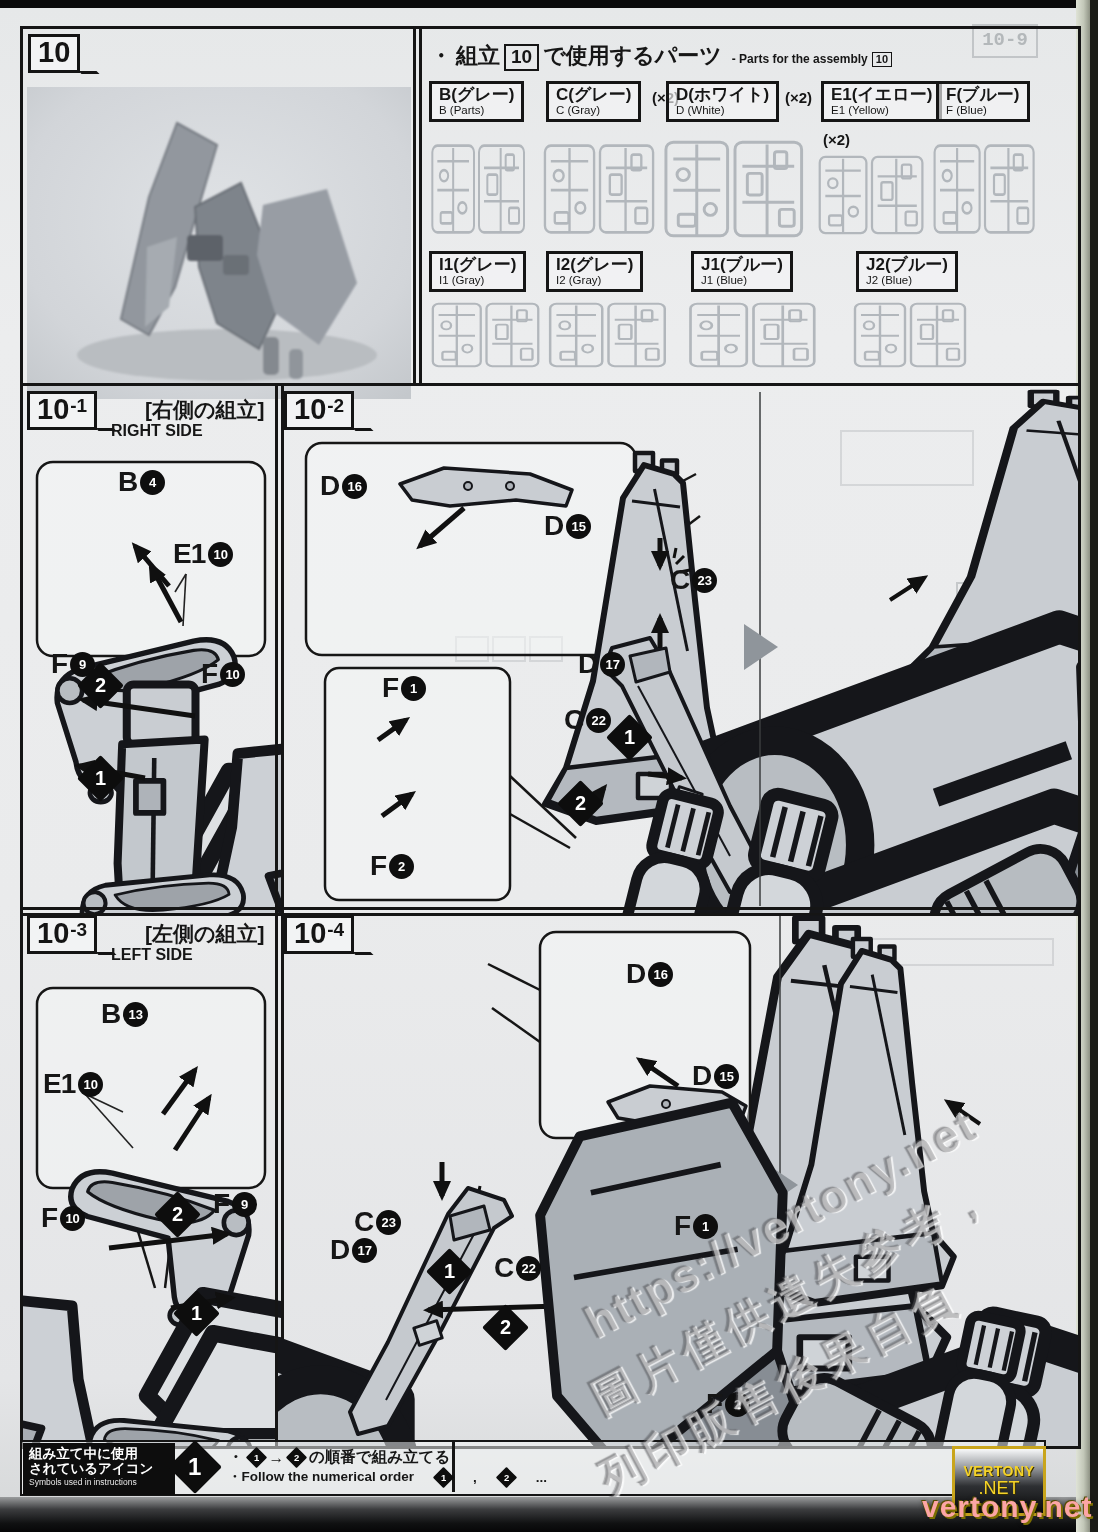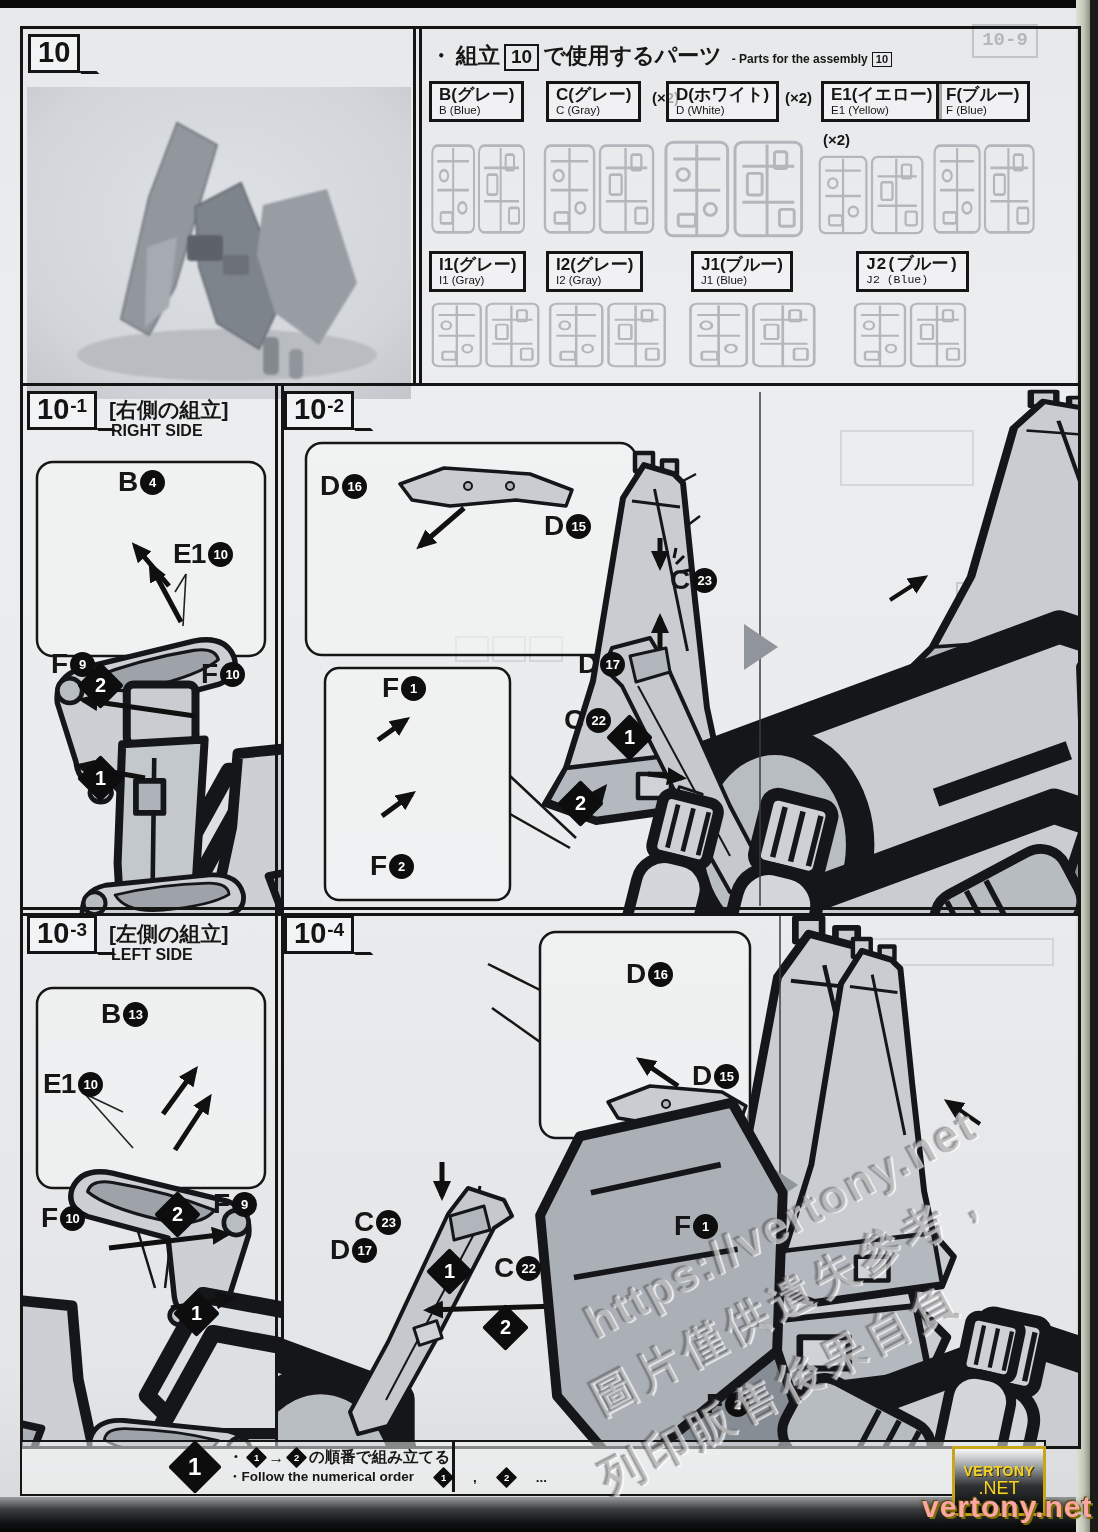--- a/index.html
+++ b/index.html
@@ -18,21 +18,21 @@
   .panel{position:absolute;border:3px solid #151515;}
 
   .step-tab{position:absolute;background:#f2f3f4;border:3.5px solid #141414;color:#141414;
             display:flex;align-items:baseline;padding:1px 7px 3px;line-height:1;font-weight:bold;}
   .step-tab::after{content:"";position:absolute;right:-15px;bottom:-4px;width:18px;height:12px;
             border-bottom:3.5px solid #141414;transform:skewX(45deg);}
   .step-tab .main{font-size:29px;}
   .step-tab .suf{font-size:19px;position:relative;top:-7px;margin-left:1px;}
 
   .hd-title{position:absolute;font-size:32px;font-weight:900;letter-spacing:0.5px;color:#131313;}
-  .sub-jp{position:absolute;font-size:21px;font-weight:bold;}
+  .sub-jp{position:absolute;font-size:21px;font-weight:bold;margin-left:36px;}
   .sub-en{position:absolute;font-size:16px;font-weight:bold;}
 
   .pp-title{position:absolute;display:flex;align-items:baseline;gap:4px;white-space:nowrap;}
   .pp-title .jp{font-size:22px;font-weight:bold;}
   .pp-title .stepbox{border:2.5px solid #151515;font-size:19px;font-weight:bold;padding:0 5px 1px;line-height:1.15;}
   .pp-title .en{font-size:12px;font-weight:bold;margin-left:6px;}
   .pp-title .stepbox-sm{border:1.5px solid #151515;font-size:11px;font-weight:bold;padding:0 3px;line-height:1.2;}
 
   .runner-label{position:absolute;border:3px solid #151515;background:rgba(244,245,246,.65);
                 padding:2px 7px 3px;line-height:1.05;}
@@ -232,21 +232,21 @@
       <span class="jp">・</span>
         <span class="jp">組立</span>
       <span class="stepbox">10</span>
       <span class="jp">で使用するパーツ</span>
       <span class="en">- Parts for the assembly</span>
       <span class="stepbox-sm">10</span>
     </div>
 
     <div class="runner-label" style="left:13px;top:52px;">
       <span class="jp">B(グレー)</span>
-        <span class="en">B (Blue)</span>
+        <span class="en">B (Parts)</span>
     </div>
     <div class="runner-label" style="left:130px;top:52px;">
       <span class="jp">C(グレー)</span>
         <span class="en">C (Gray)</span>
     </div>
     <div class="mult" style="left:236px;top:60px;">(×2)</div>
     <div class="runner-label" style="left:250px;top:52px;">
       <span class="jp">D(ホワイト)</span>
         <span class="en">D (White)</span>
     </div>
@@ -282,21 +282,21 @@
         <span class="en">I1 (Gray)</span>
     </div>
     <div class="runner-label" style="left:130px;top:222px;">
       <span class="jp">I2(グレー)</span>
         <span class="en">I2 (Gray)</span>
     </div>
     <div class="runner-label" style="left:275px;top:222px;">
       <span class="jp">J1(ブルー)</span>
         <span class="en">J1 (Blue)</span>
     </div>
-    <div class="runner-label" style="left:440px;top:222px;font-family:Liberation Mono, monospace;">
+    <div class="runner-label" style="left:440px;top:222px;">
       <span class="jp">J2(ブルー)</span>
         <span class="en">J2 (Blue)</span>
     </div>
 
     <svg class="ill" style="left:13px;top:270px;" width="115" height="72" viewBox="0 0 120 90" preserveAspectRatio="none">
         <use href="#sym-sprue" width="120" height="90"></use>
       </svg>
     <svg class="ill" style="left:130px;top:270px;" width="125" height="72" viewBox="0 0 120 90" preserveAspectRatio="none">
         <use href="#sym-sprue" width="120" height="90"></use>
       </svg>
@@ -632,20 +632,25 @@
     <div class="dstep" style="left:155px;top:345px;">
         <u>1</u>
       </div>
     <div class="dstep" style="left:211px;top:401px;">
         <u>2</u>
       </div>
   </div>
 
   <div class="legend-box" style="left:20px;top:1440px;width:1022px;height:52px;"></div>
   <div style="position:absolute;left:452px;top:1440px;width:2.5px;height:52px;background:#151515;"></div>
+  <div class="legend-black" style="left:23px;top:1443px;width:140px;height:46px;">
+    <span class="jp">組み立て中に使用</span>
+    <span class="jp">されているアイコン</span>
+    <span class="en">Symbols used in instructions</span>
+  </div>
   <div class="big-d" style="left:176px;top:1448px;">
       <span>1</span>
     </div>
   <div class="legend-line" style="left:228px;top:1447px;font-size:15.5px;">
     <span>・</span>
       <span class="mini-d">
         <span>1</span>
       </span>
       <span>→</span>
       <span class="mini-d">

